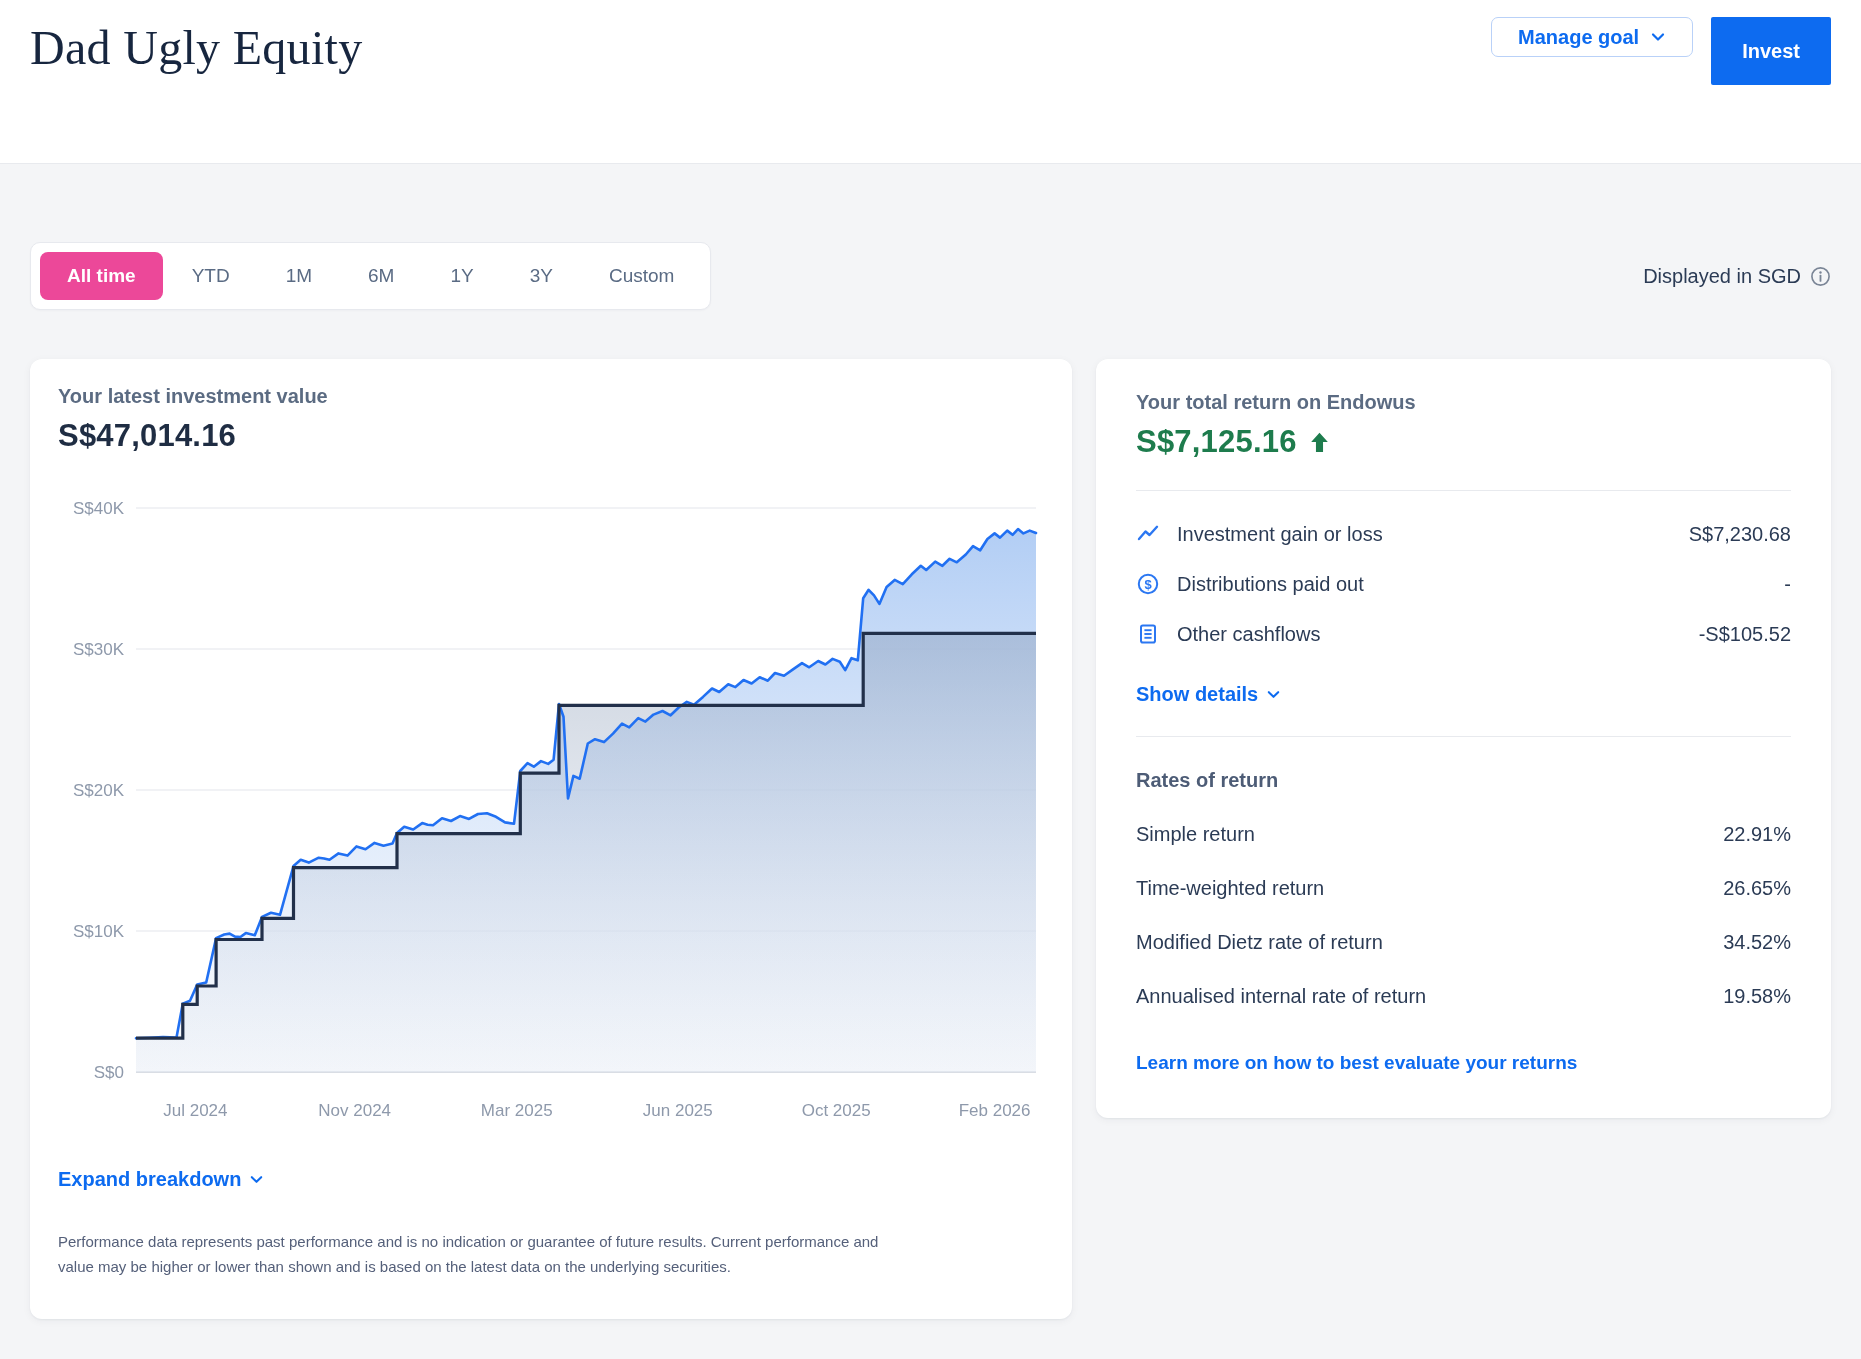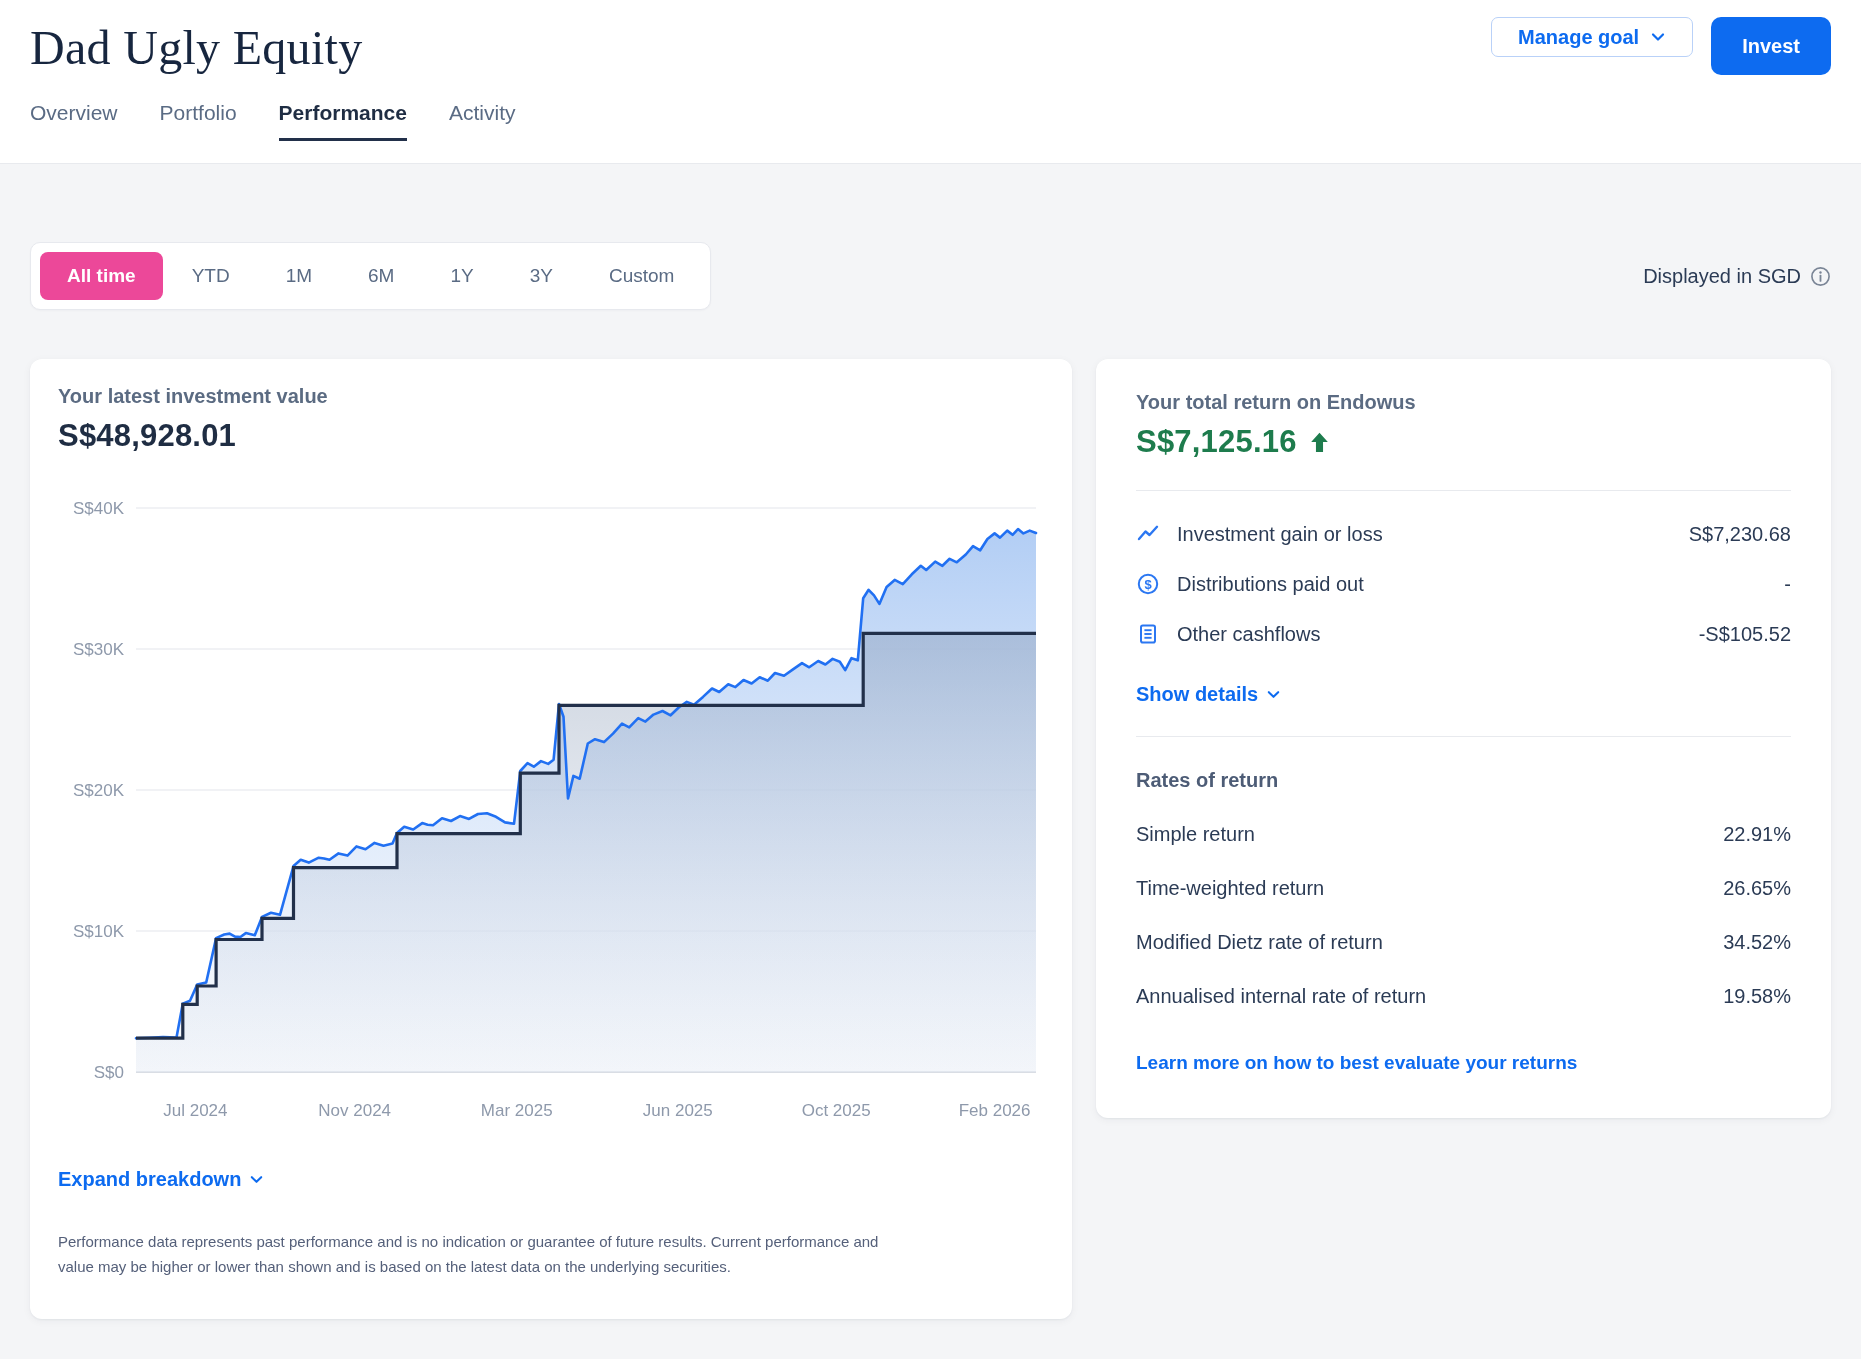--- a/index.html
+++ b/index.html
@@ -27,22 +27,22 @@
   }
   .header-actions { position:absolute; top:17px; right:30px; display:flex; gap:18px; }
   .btn-outline {
     height:40px; padding:0 26px;
     border:1px solid #b9d1f8; border-radius:7px; background:#fff;
     color:#0d6bf0; font-size:20px; font-weight:bold;
     display:inline-flex; align-items:center; gap:11px; cursor:pointer;
     font-family:inherit;
   }
   .btn-primary {
-    height:58px; padding:0 31px;
-    background:#0d6bf0; border:none; border-radius:10px;
+    height:68px; padding:0 31px;
+    background:#0d6bf0; border:none; border-radius:2px;
     color:#fff; font-size:20px; font-weight:bold; cursor:pointer;
     font-family:inherit;
   }
   .tabs { display:flex; gap:42px; margin-top:26px; }
   .tab { font-size:21px; color:#5a6b84; padding-bottom:13px; cursor:pointer; border-bottom:3px solid transparent; }
   .tab.active { color:#1f2d43; font-weight:bold; border-bottom-color:#22304a; }
 
   
   .main { padding:0 30px; }
   .filter-row { margin-top:78px; display:flex; justify-content:space-between; align-items:center; }
@@ -105,26 +105,20 @@
       <span>Manage goal</span>
       <span class="row-icon" style="width:16px;height:16px">
         <svg width="16" height="16" viewBox="0 0 16 16">
             <path d="M3 5.5 L8 10.5 L13 5.5" stroke="currentColor" stroke-width="2.2" fill="none" stroke-linecap="round" stroke-linejoin="round"></path>
           </svg>
       </span>
     </button>
     <button class="btn-primary">Invest</button>
   </div>
 
-  <div class="tabs">
-    <div class="tab">Overview</div>
-    <div class="tab">Portfolio</div>
-    <div class="tab active">Performance</div>
-    <div class="tab">Activity</div>
-  </div>
 </div>
 
 <div class="main">
 
   <div class="filter-row">
     <div class="range-picker">
       <button class="range-btn active">All time</button>
       <button class="range-btn">YTD</button>
       <button class="range-btn">1M</button>
       <button class="range-btn">6M</button>
@@ -141,21 +135,21 @@
             <circle cx="11" cy="6.8" r="1.25" fill="#7a8596"></circle>
           </svg>
       </span>
     </div>
   </div>
 
   <div class="cards">
 
     <div class="card card-left">
       <div class="metric-label">Your latest investment value</div>
-      <div class="metric-value">S$48,928.01</div>
+      <div class="metric-value">S$47,014.16</div>
 
       <div class="chart-wrap">
         <svg class="chart" viewBox="0 0 986 648">
             <defs>
               <linearGradient id="gv" x1="0" y1="0" x2="0" y2="1">
                 <stop offset="0" stop-color="#aecbf4" stop-opacity="0.95"></stop>
                 <stop offset="1" stop-color="#f3f7fd" stop-opacity="0.5"></stop>
               </linearGradient>
               <linearGradient id="gd" x1="0" y1="0" x2="0" y2="1">
                 <stop offset="0" stop-color="#8598b4" stop-opacity="0.42"></stop>

